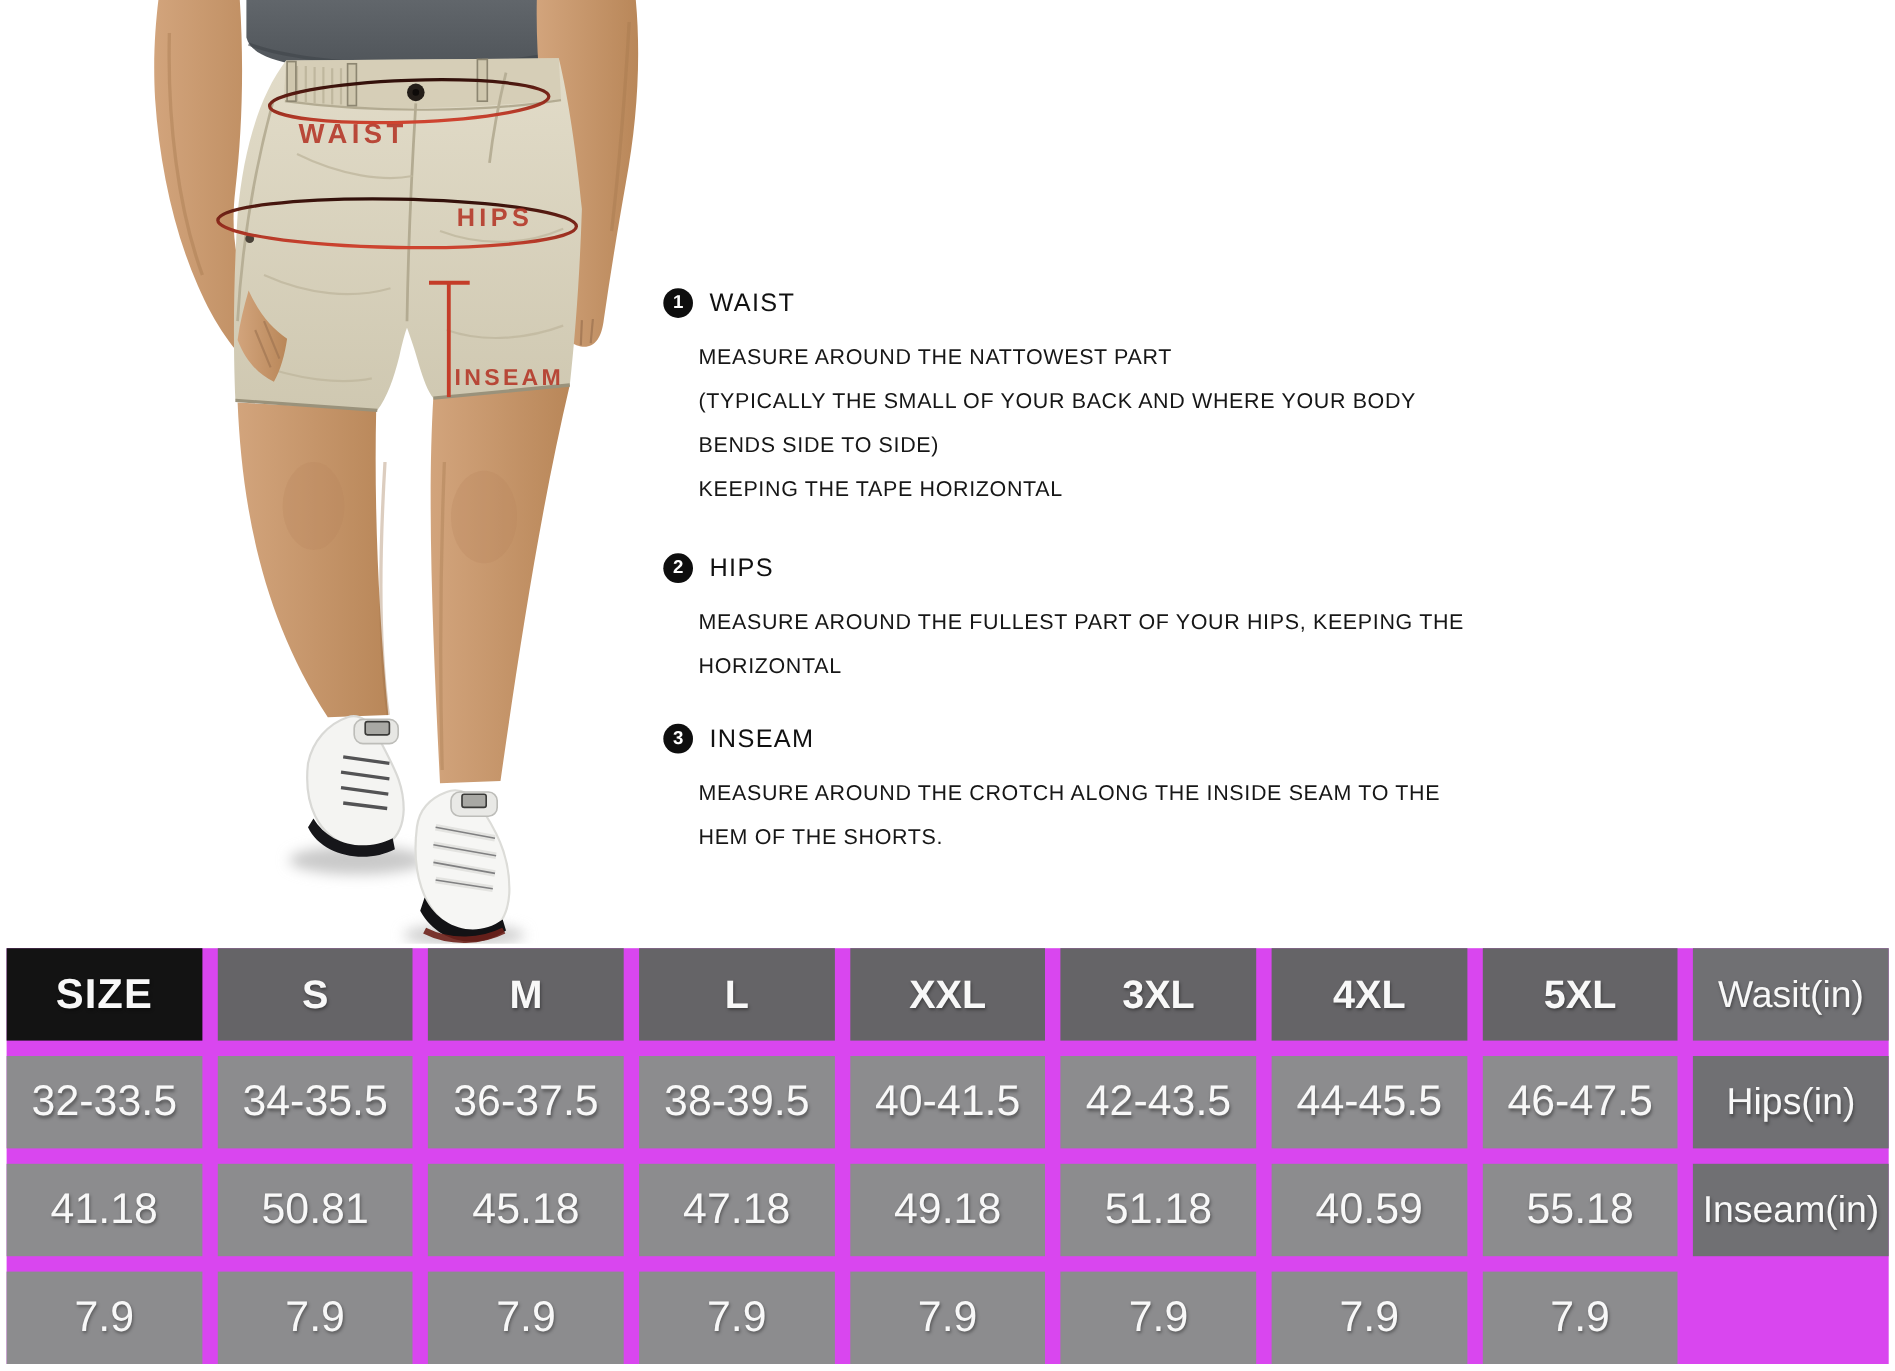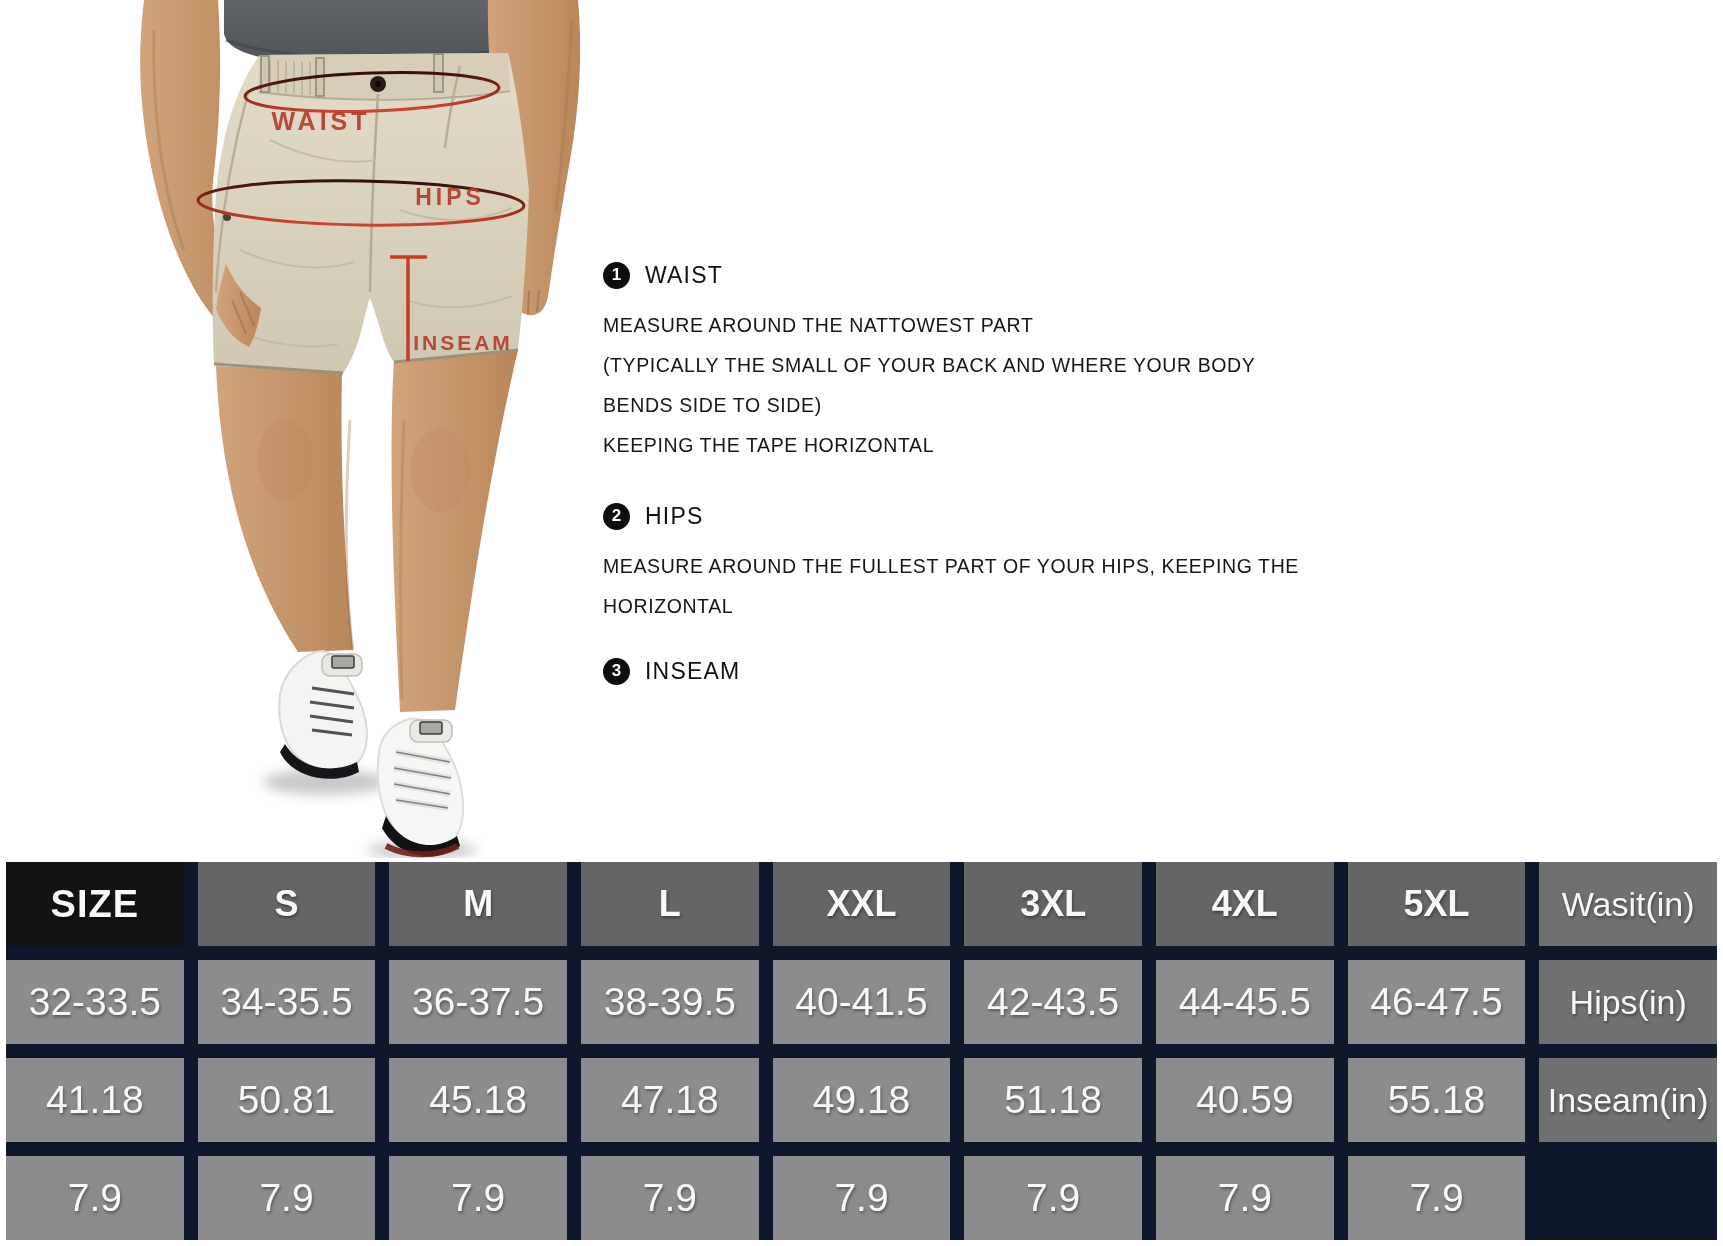--- a/index.html
+++ b/index.html
@@ -6,27 +6,27 @@
   #stage{position:relative;width:1723px;height:1246px;background:#ffffff;overflow:hidden;
          font-family:"Liberation Sans","DejaVu Sans",sans-serif;}
 
   
   .inst-section{position:absolute;left:603px;color:#141414;}
   .inst-heading{display:flex;align-items:center;gap:15px;height:32px;}
   .bullet{width:27px;height:27px;border-radius:50%;background:#0e0e0e;color:#ffffff;
           display:inline-flex;align-items:center;justify-content:center;
           font-size:17px;font-weight:bold;flex:0 0 auto;}
   .inst-title{font-size:23px;letter-spacing:1.2px;color:#111111;}
-  .inst-lines{margin-top:14px;}
+  .inst-lines{margin-top:14px;margin-left:32px;}
   .inst-line{font-size:19.5px;letter-spacing:0.6px;line-height:40px;white-space:nowrap;color:#161616;}
 
   
   .size-table{position:absolute;left:6px;right:6px;top:862px;bottom:6px;
               display:grid;grid-template-columns:repeat(9,1fr);
-              grid-template-rows:repeat(4,1fr);gap:14px;background:#0f172a;}
+              grid-template-rows:repeat(4,1fr);gap:14px;background:#d946ef;}
   .size-table .cell{display:flex;align-items:center;justify-content:center;
               color:#f8f8f8;text-shadow:1px 2px 3px rgba(0,0,0,0.38);}
   .cell.corner{background:#131313;font-weight:bold;font-size:38px;letter-spacing:1px;}
   .cell.col-h{background:#656467;font-weight:bold;font-size:36px;}
   .cell.row-h{background:#707073;font-size:34px;}
   .cell.val{background:#8c8c8e;font-size:39px;}
 </style>
 </head>
 <body>
 
@@ -190,20 +190,24 @@
       <div class="inst-line">MEASURE AROUND THE FULLEST PART OF YOUR HIPS, KEEPING THE</div>
       <div class="inst-line">HORIZONTAL</div>
     </div>
   </div>
 
   <div class="inst-section" style="top:655px;">
     <div class="inst-heading">
       <span class="bullet">3</span>
       <span class="inst-title">INSEAM</span>
     </div>
+    <div class="inst-lines">
+      <div class="inst-line">MEASURE AROUND THE CROTCH ALONG THE INSIDE SEAM TO THE</div>
+      <div class="inst-line">HEM OF THE SHORTS.</div>
+    </div>
   </div>
 
   <div class="size-table">
 
     <div class="cell corner">SIZE</div>
     <div class="cell col-h">S</div>
     <div class="cell col-h">M</div>
     <div class="cell col-h">L</div>
     <div class="cell col-h">XXL</div>
     <div class="cell col-h">3XL</div>

